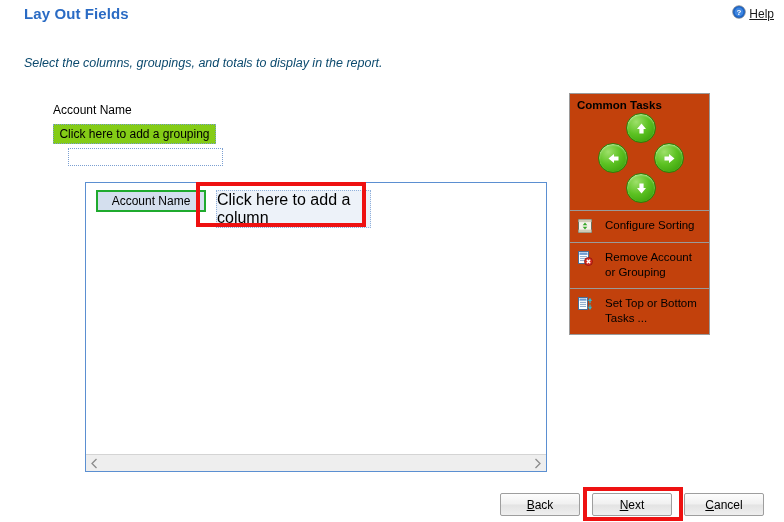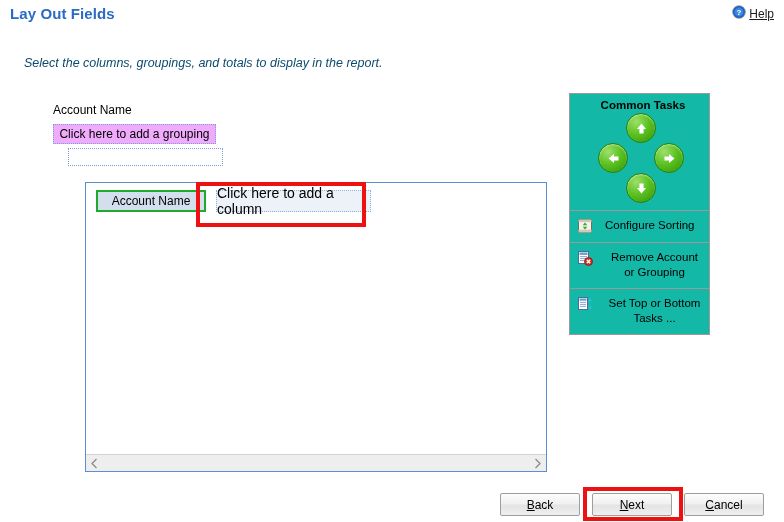--- a/index.html
+++ b/index.html
@@ -13,21 +13,21 @@
     font-family: "Liberation Sans", sans-serif;
     font-size: 12px;
     color: #000000;
     position: relative;
     overflow: hidden;
   }
 
   
   #page-title {
     position: absolute;
-    left: 10px;
+    left: 24px;
     top: 5px;
     font-size: 15px;
     font-weight: bold;
     color: #2a6bc4;
     letter-spacing: 0.1px;
   }
   #help-link {
     position: absolute;
     right: 10px;
     top: 5px;
@@ -58,21 +58,21 @@
     left: 53px;
     top: 103px;
     font-size: 12px;
   }
   #add-grouping-box {
     position: absolute;
     left: 53px;
     top: 124px;
     width: 163px;
     height: 20px;
-    background: #f0abfc;
+    background: #84cc16;
     border: 1px dotted #7b9fd1;
     display: flex;
     align-items: center;
     justify-content: center;
     font-size: 12px;
     color: #000;
     cursor: pointer;
     box-sizing: border-box;
   }
   #empty-grouping-box {
@@ -113,27 +113,27 @@
     display: flex;
     align-items: center;
     justify-content: center;
     font-size: 12px;
     box-sizing: border-box;
     cursor: pointer;
   }
   #add-column-cell {
     margin-left: 10px;
     width: 155px;
-    height: 22px;
+    height: 38px;
     background: #edf2f9;
     border: 1px dotted #8fb0dc;
     display: flex;
     align-items: center;
     justify-content: center;
-    font-size: 14px;
+    font-size: 16px;
     box-sizing: border-box;
     cursor: pointer;
   }
 
   
   #panel-scrollbar {
     position: absolute;
     left: 0;
     right: 0;
     bottom: 0;
@@ -166,23 +166,22 @@
   #highlight-add-column { left: 196px; top: 182px; width: 170px; height: 45px; }
   #highlight-next-button { left: 583px; top: 487px; width: 100px; height: 34px; }
 
   
   #common-tasks {
     position: absolute;
     left: 569px;
     top: 93px;
     width: 141px;
     border: 1px solid #9a9a9a;
-    background: #14b8a6;
-    box-sizing: border-box;
-    text-align: center;
+    background: #c2410c;
+    box-sizing: border-box;
   }
   #common-tasks-title {
     font-size: 11.5px;
     font-weight: bold;
     padding: 5px 0 0 7px;
     color: #000;
   }
   #dpad {
     position: relative;
     height: 97px;

